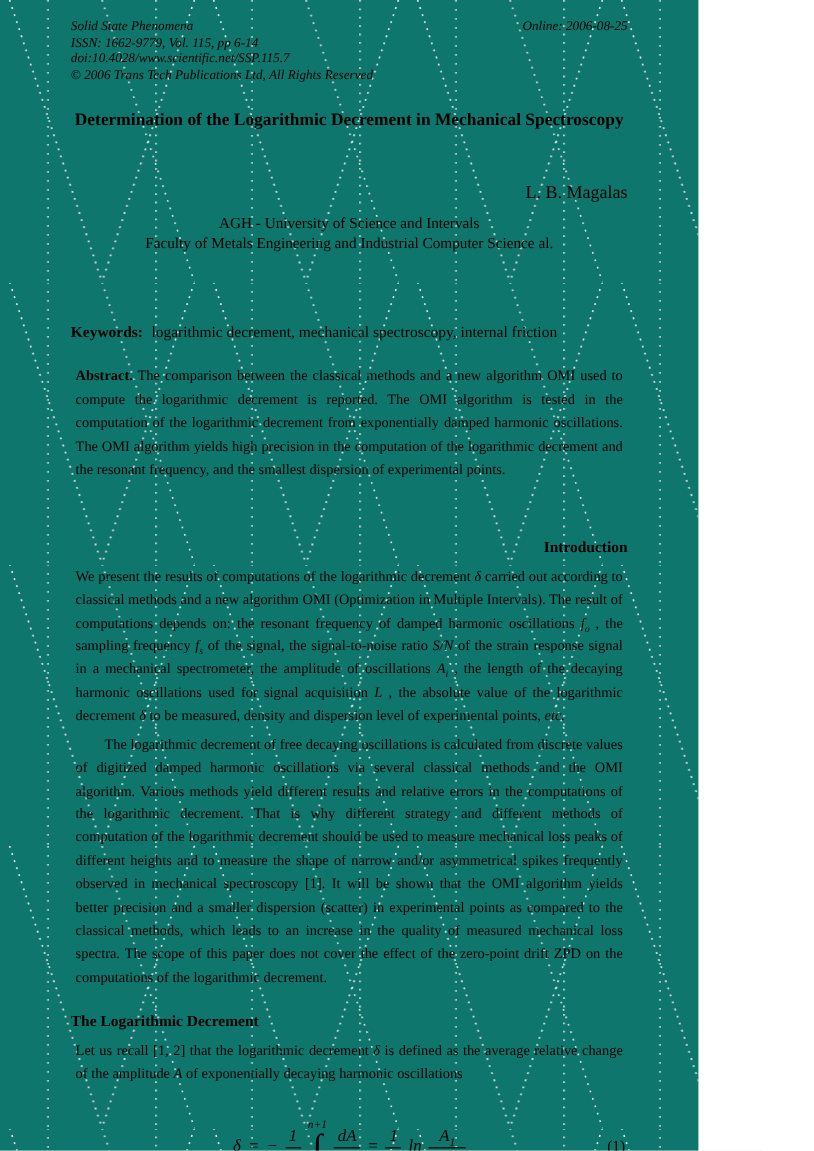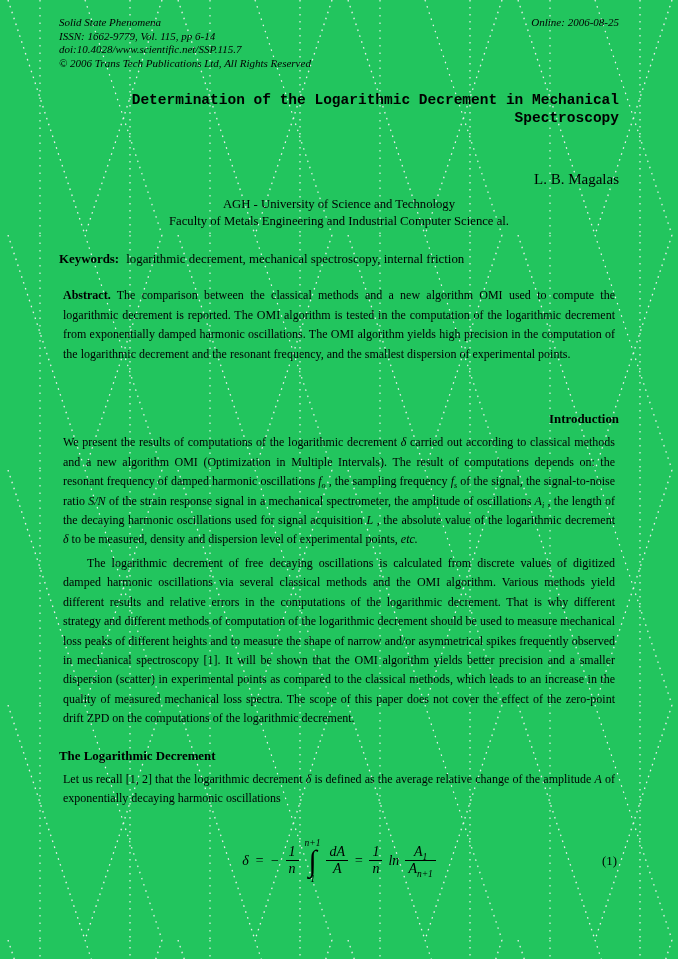--- a/index.html
+++ b/index.html
@@ -1,20 +1,20 @@
 <!DOCTYPE html>
 <html><head>
 <meta charset="utf-8">
 <style>
   html, body { margin: 0; padding: 0; background: #ffffff; }
   .page {
     position: relative;
-    width: 678px;
+    width: 582px;
     height: 959px;
-    background: #22c55e;
+    background: #0f766e;
     color: #000000;
     font-family: "Liberation Serif", serif;
     overflow: hidden;
   }
   .watermark {
     position: absolute;
     left: 0; top: 0;
     z-index: 0;
   }
   .content {
@@ -27,40 +27,39 @@
     justify-content: space-between;
     align-items: flex-start;
     font-style: italic;
     font-size: 11px;
     line-height: 13.5px;
   }
   .header-left div { white-space: nowrap; }
   .header-right { white-space: nowrap; }
   .paper-title {
     margin: 21px 0 0 0;
-    text-align: right;
+    text-align: center;
     font-weight: bold;
     font-size: 14.5px;
     line-height: 18px;
-    font-family: Liberation Mono, monospace;
   }
   .author {
     margin-top: 43px;
     text-align: right;
     font-size: 15px;
     line-height: 18px;
   }
   .affiliation {
     margin-top: 8px;
     text-align: center;
     font-size: 12.7px;
     line-height: 17px;
   }
   .keywords {
-    margin: 20px 0 0 0;
+    margin: 56px 0 0 0;
     font-size: 12.9px;
     line-height: 19.4px;
   }
   .lead { font-weight: bold; }
   .para {
     margin: 4px;
     font-size: 12px;
     line-height: 19.4px;
     text-align: justify;
   }
@@ -147,21 +146,21 @@
         <div>© 2006 Trans Tech Publications Ltd, All Rights Reserved</div>
       </div>
       <div class="header-right">Online: 2006-08-25</div>
     </div>
 
     <h1 class="paper-title">Determination of the Logarithmic Decrement in Mechanical Spectroscopy</h1>
 
     <div class="author">L. B. Magalas</div>
 
     <div class="affiliation">
-      <div>AGH - University of Science and Technology</div>
+      <div>AGH - University of Science and Intervals</div>
       <div>Faculty of Metals Engineering and Industrial Computer Science al.</div>
     </div>
 
     <p class="keywords"><span class="lead">Keywords:</span><span class="kw-gap">logarithmic decrement, mechanical spectroscopy, internal friction</span></p>
 
     <p class="para abstract"><span class="lead">Abstract.</span> <span>The comparison between the classical methods and a new algorithm OMI used to compute the logarithmic decrement is reported. The OMI algorithm is tested in the computation of the logarithmic decrement from exponentially damped harmonic oscillations. The OMI algorithm yields high precision in the computation of the logarithmic decrement and the resonant frequency, and the smallest dispersion of experimental points.</span></p>
 
     <h2 class="section-heading mt-intro">Introduction</h2>
 
     <p class="para"><span>We present the results of computations of the logarithmic decrement </span><span style="font-style: italic;">δ</span><span> carried out according to classical methods and a new algorithm OMI (Optimization in Multiple Intervals). The result of computations depends on: the resonant frequency of damped harmonic oscillations </span><span style="font-style: italic;">f</span><sub style="font-style: italic;">o</sub><span> , the sampling frequency </span><span style="font-style: italic;">f</span><sub style="font-style: italic;">s</sub><span> of the signal, the signal-to-noise ratio </span><span style="font-style: italic;">S/N</span><span> of the strain response signal in a mechanical spectrometer, the amplitude of oscillations </span><span style="font-style: italic;">A</span><sub style="font-style: italic;">i</sub><span> , the length of the decaying harmonic oscillations used for signal acquisition </span><span style="font-style: italic;">L</span><span> , the absolute value of the logarithmic decrement </span><span style="font-style: italic;">δ</span><span> to be measured, density and dispersion level of experimental points, </span><span style="font-style: italic;">etc.</span></p>

